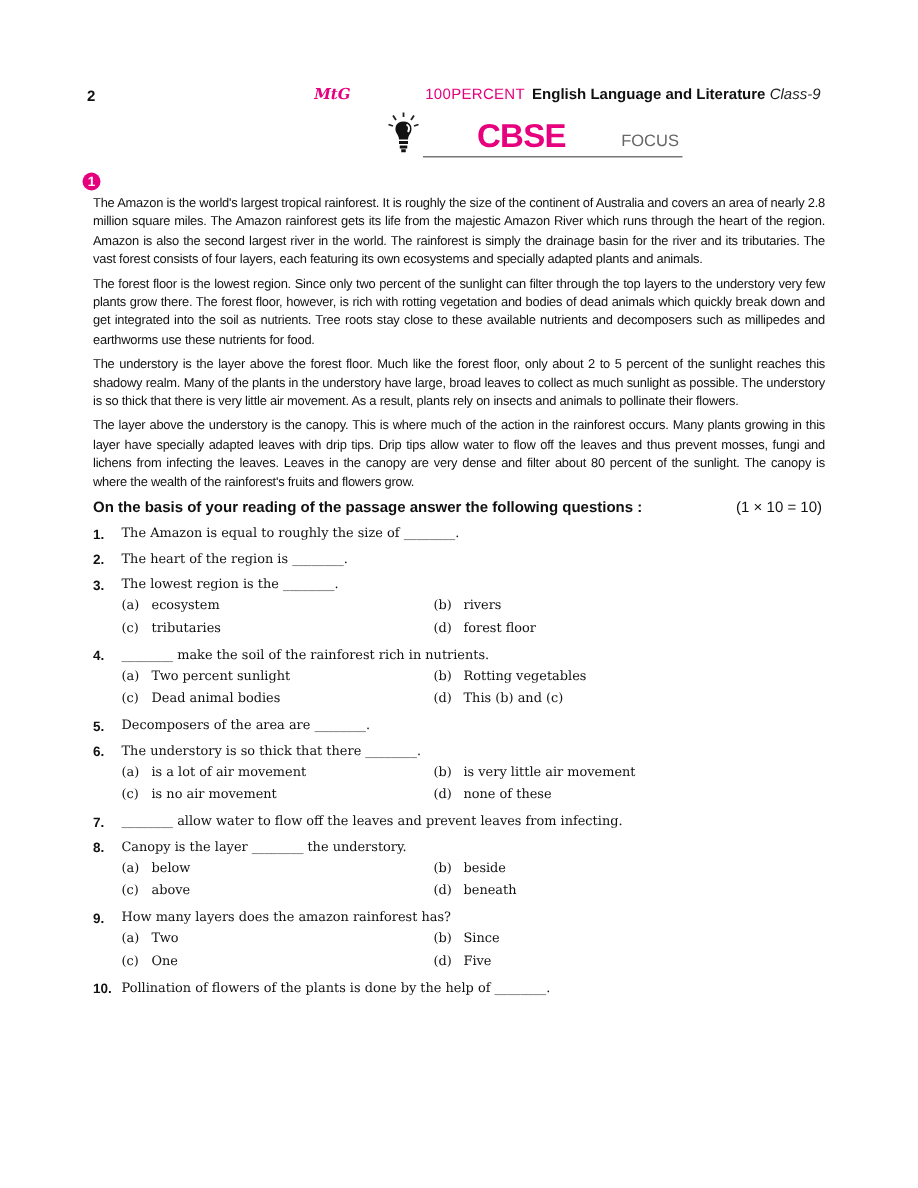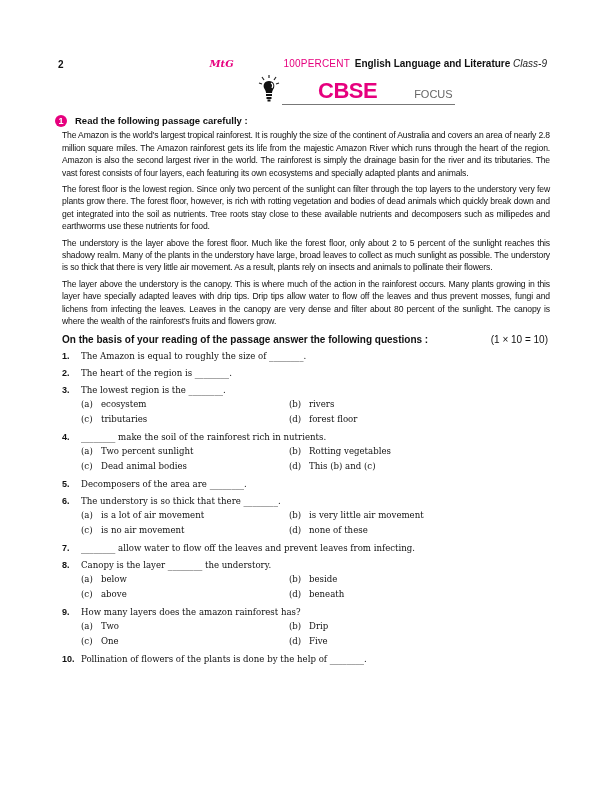--- a/index.html
+++ b/index.html
@@ -63,21 +63,20 @@
     </svg>
   </span>
   <span class="cbse-big">CBSE</span>
   <span class="cbse-small">FOCUS</span>
   <span class="cbse-line"></span>
 </div>
 
 <div class="content">
   <div class="q-head">
     <span class="q-num-badge">1</span>
-    <span>Read the following passage carefully :</span>
   </div>
   <p class="para">The Amazon is the world's largest tropical rainforest. It is roughly the size of the continent of Australia and covers an area of nearly 2.8 million square miles. The Amazon rainforest gets its life from the majestic Amazon River which runs through the heart of the region. Amazon is also the second largest river in the world. The rainforest is simply the drainage basin for the river and its tributaries. The vast forest consists of four layers, each featuring its own ecosystems and specially adapted plants and animals.</p>
   <p class="para">The forest floor is the lowest region. Since only two percent of the sunlight can filter through the top layers to the understory very few plants grow there. The forest floor, however, is rich with rotting vegetation and bodies of dead animals which quickly break down and get integrated into the soil as nutrients. Tree roots stay close to these available nutrients and decomposers such as millipedes and earthworms use these nutrients for food.</p>
   <p class="para">The understory is the layer above the forest floor. Much like the forest floor, only about 2 to 5 percent of the sunlight reaches this shadowy realm. Many of the plants in the understory have large, broad leaves to collect as much sunlight as possible. The understory is so thick that there is very little air movement. As a result, plants rely on insects and animals to pollinate their flowers.</p>
   <p class="para">The layer above the understory is the canopy. This is where much of the action in the rainforest occurs. Many plants growing in this layer have specially adapted leaves with drip tips. Drip tips allow water to flow off the leaves and thus prevent mosses, fungi and lichens from infecting the leaves. Leaves in the canopy are very dense and filter about 80 percent of the sunlight. The canopy is where the wealth of the rainforest's fruits and flowers grow.</p>
 
   <div class="instr">
     <span>On the basis of your reading of the passage answer the following questions :</span>
     <span class="marks">(1 × 10 = 10)</span>
   </div>
@@ -191,21 +190,21 @@
         <span class="n">9.</span>
         <span class="t">How many layers does the amazon rainforest has?</span>
       </div>
       <div class="opts">
         <div class="opt">
           <span class="l">(a)</span>
           <span>Two</span>
         </div>
         <div class="opt">
           <span class="l">(b)</span>
-          <span>Drip</span>
+          <span>Since</span>
         </div>
         <div class="opt">
           <span class="l">(c)</span>
           <span>One</span>
         </div>
         <div class="opt">
           <span class="l">(d)</span>
           <span>Five</span>
         </div>
       </div>

